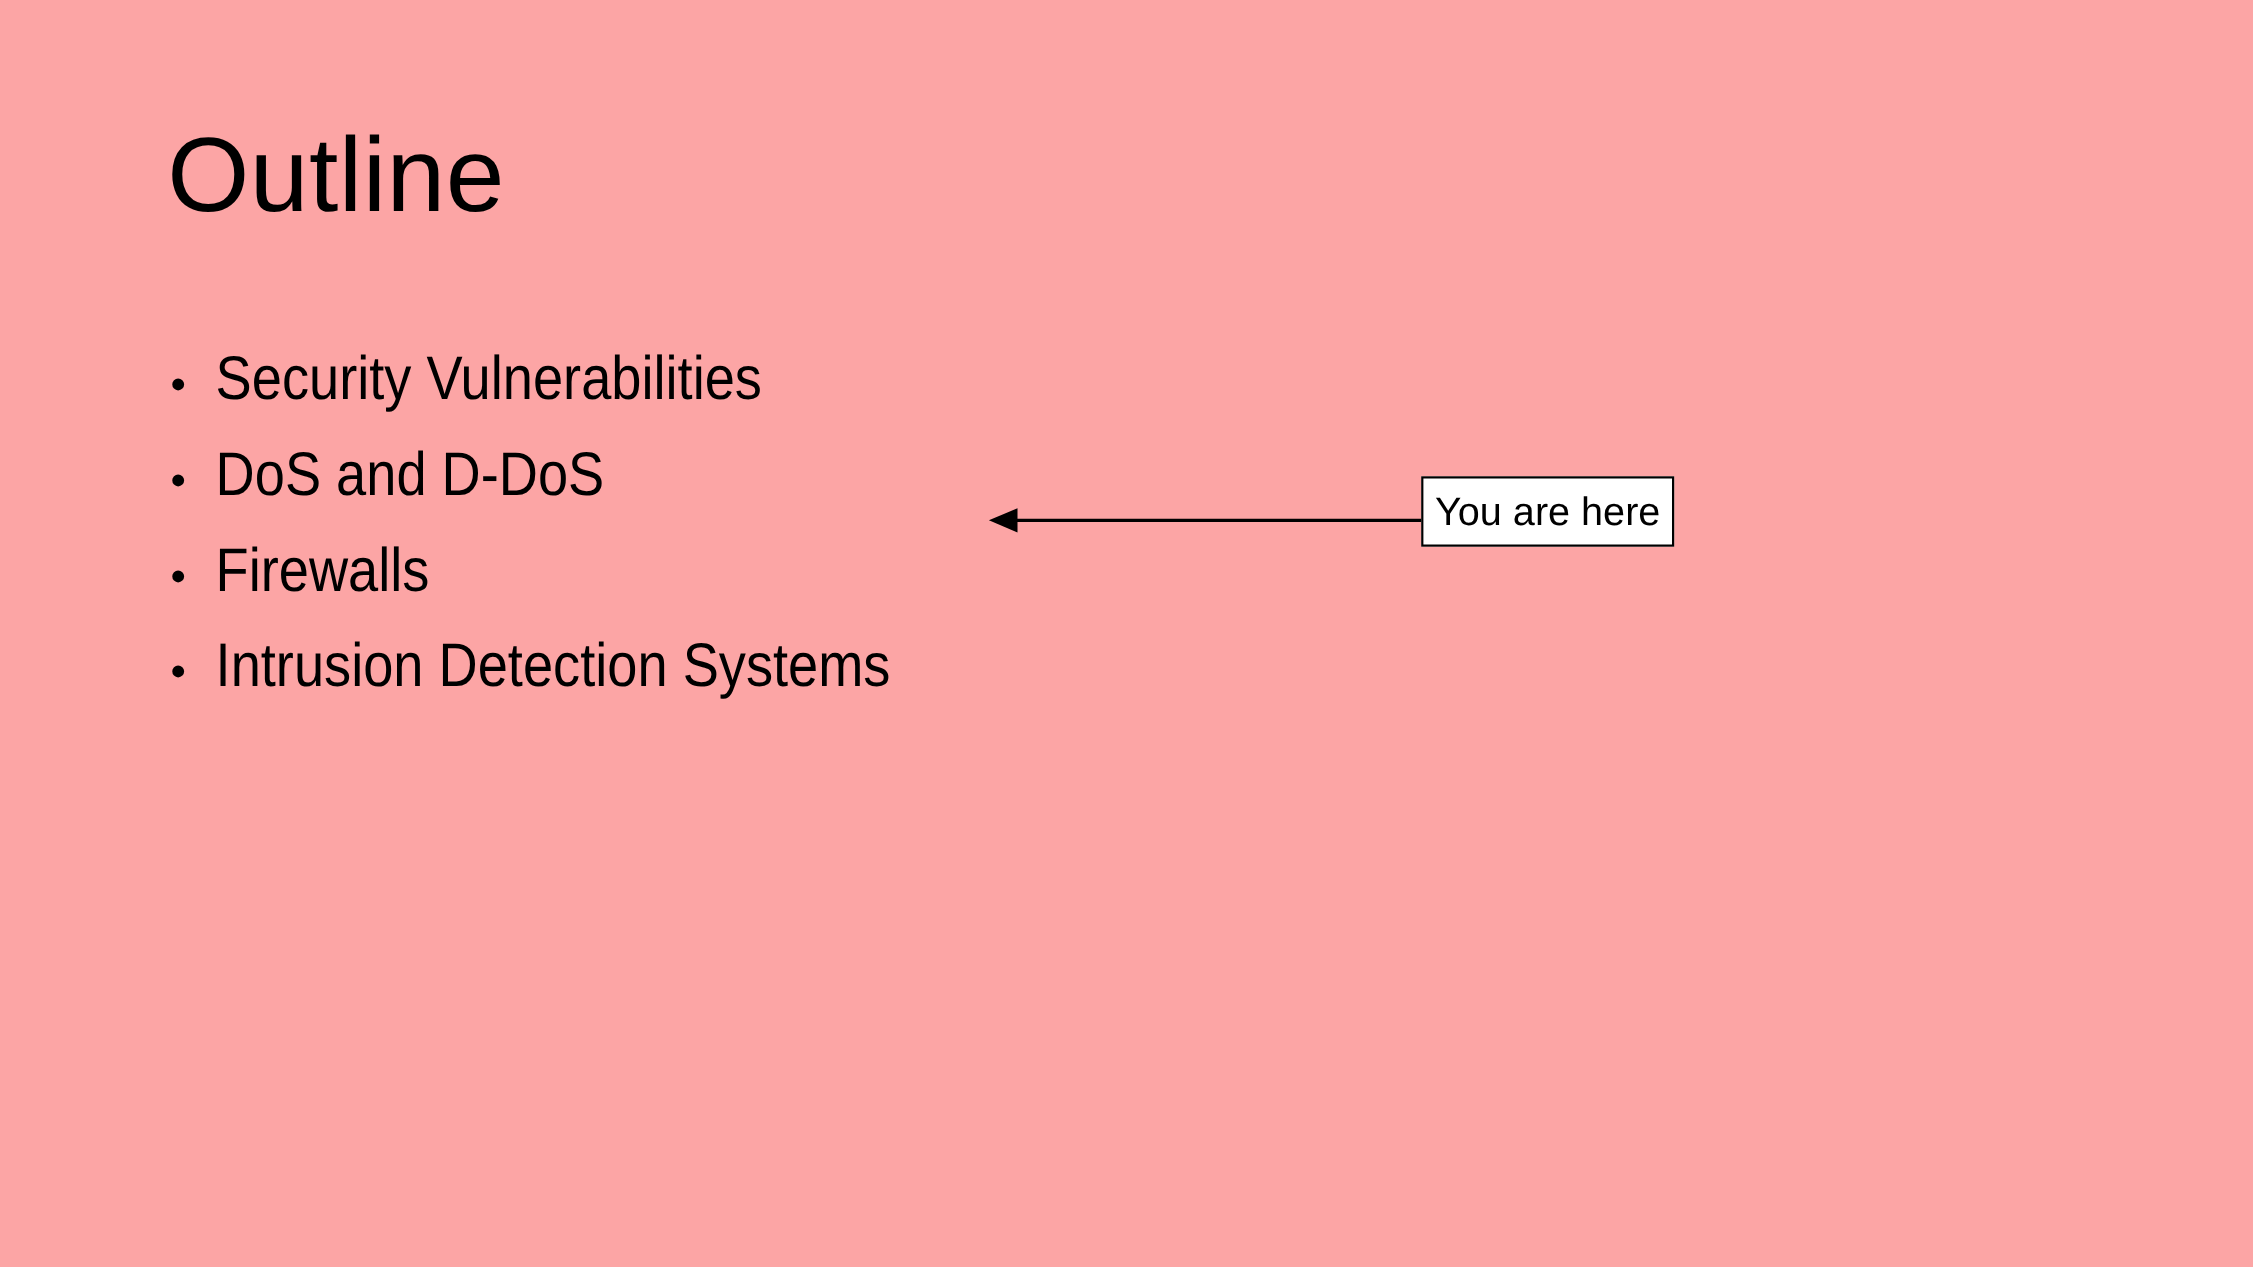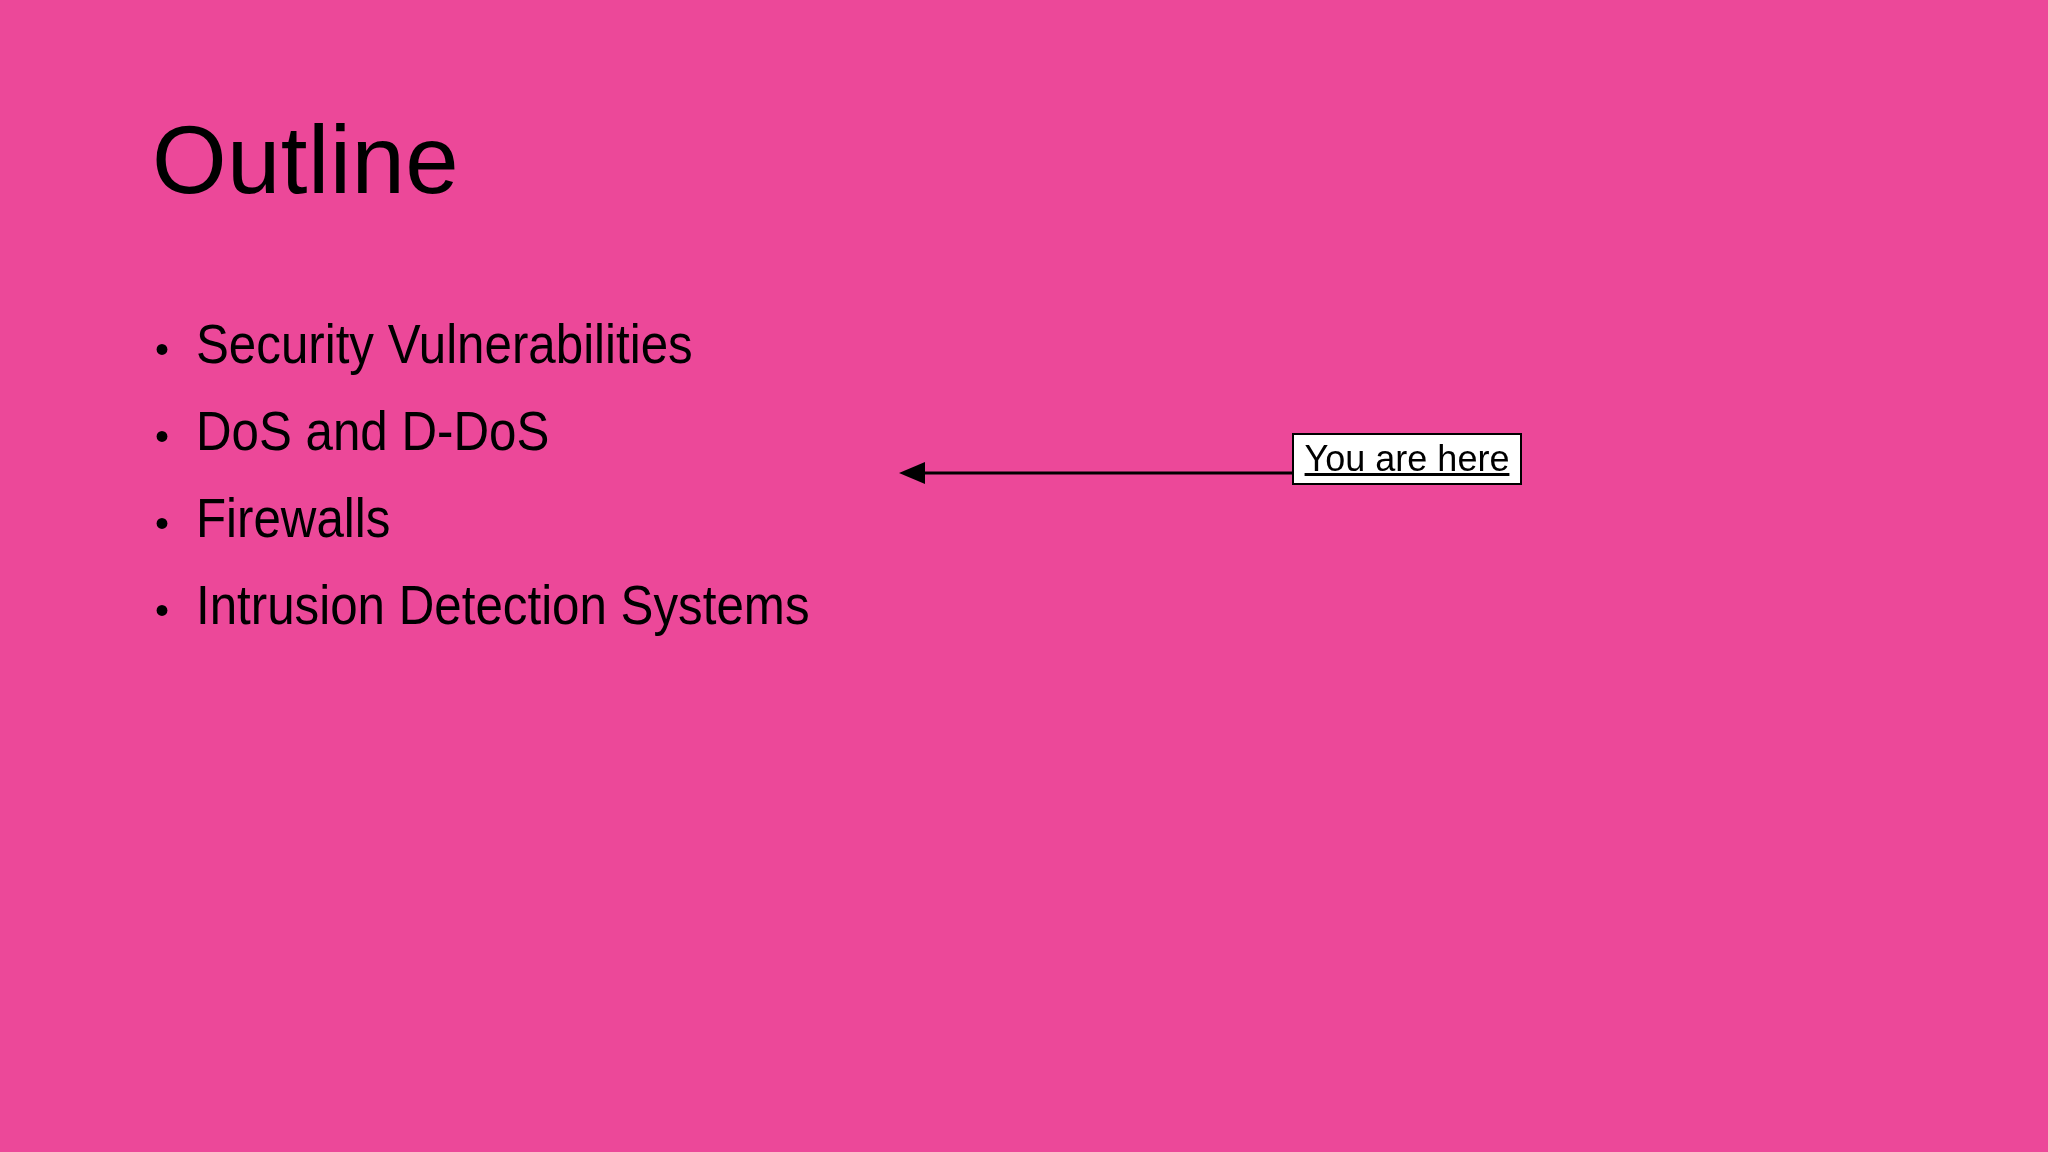--- a/index.html
+++ b/index.html
@@ -12,21 +12,21 @@
     height: 1152px;
     position: relative;
     overflow: hidden;
     font-family: "DejaVu Sans", sans-serif;
     -webkit-font-smoothing: antialiased;
   }
 
   #slide {
     position: absolute;
     inset: 0;
-    background: #ec4899;
+    background: #fca5a5;
   }
 
   
   #slide-title {
     position: absolute;
     left: 152px;
     top: 110px;
     font-family: "Liberation Sans", sans-serif;
     font-weight: 300;
     font-size: 96px;
@@ -77,28 +77,27 @@
     top: 455px;
     width: 400px;
     height: 38px;
     overflow: visible;
   }
   #callout-box {
     position: absolute;
     left: 1292px;
     top: 433px;
     width: 230px;
-    height: 52px;
+    height: 64px;
     box-sizing: border-box;
     border: 2px solid #000000;
     background: #ffffff;
     display: flex;
     align-items: center;
     justify-content: center;
-    text-decoration: underline;
   }
   #callout-box-label {
     font-family: "Liberation Sans", sans-serif;
     font-size: 36px;
     line-height: 1;
     color: #000000;
     white-space: nowrap;
   }
 </style>
 </head>

